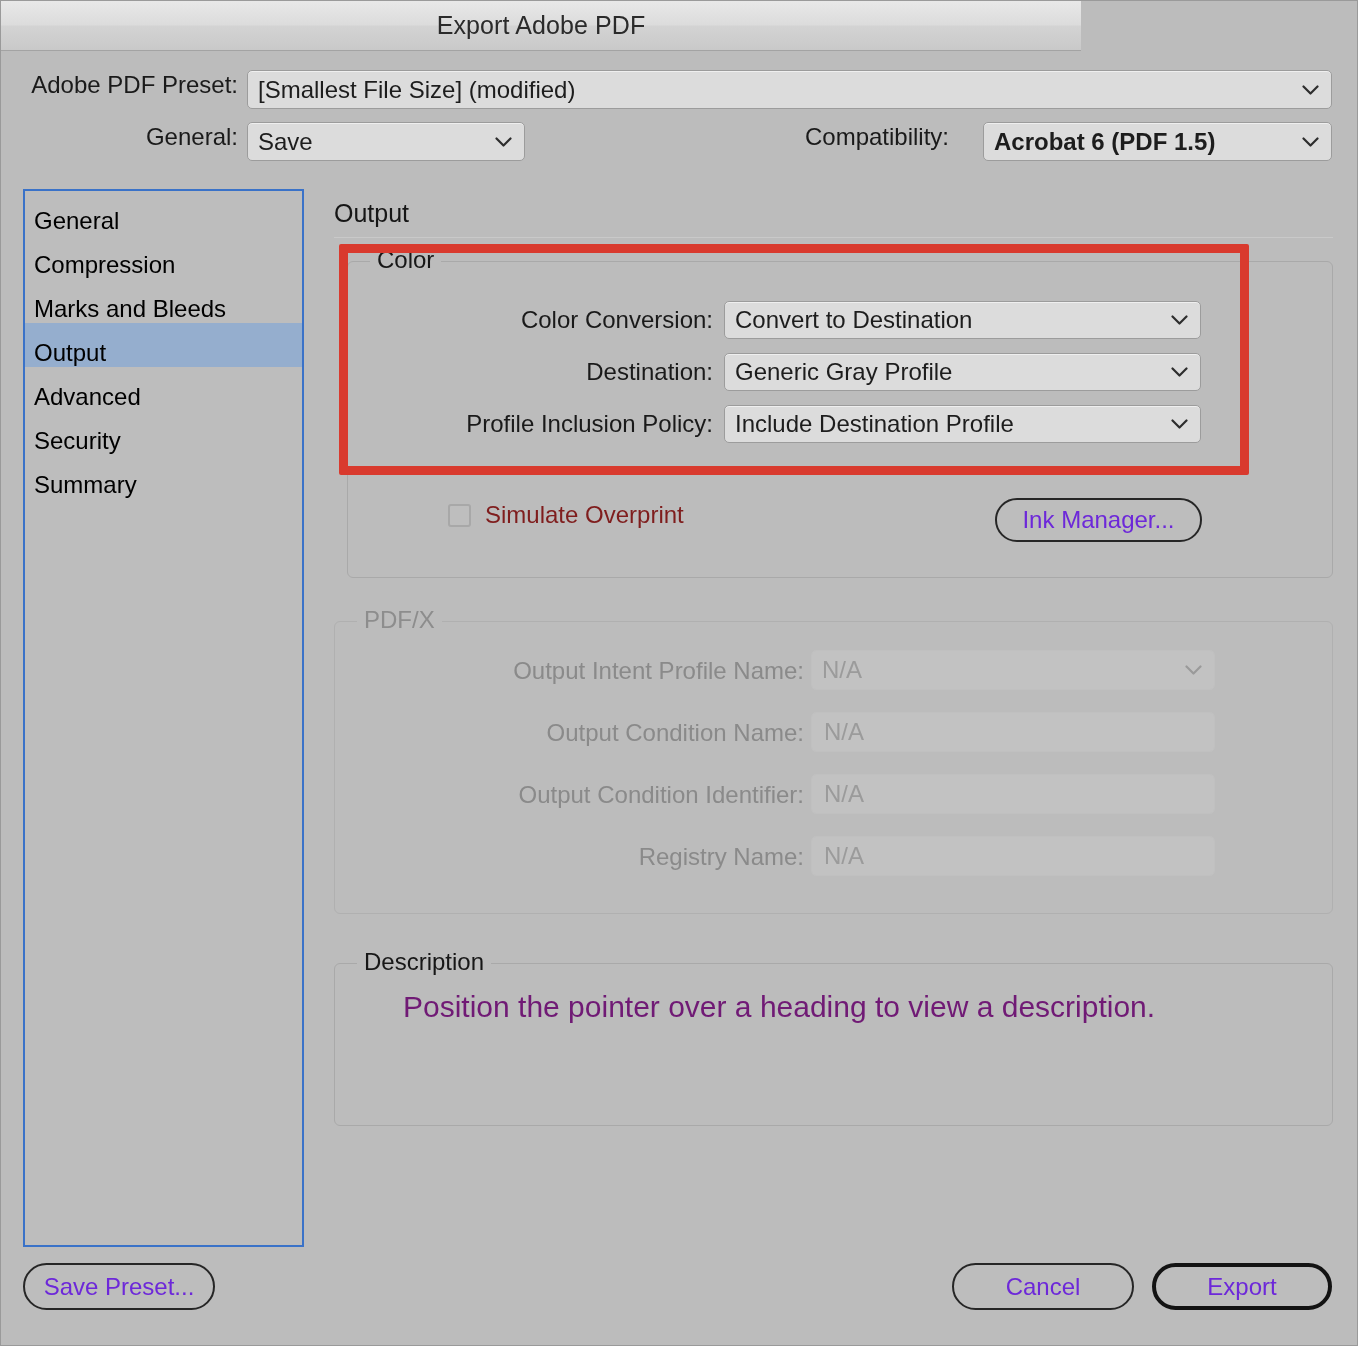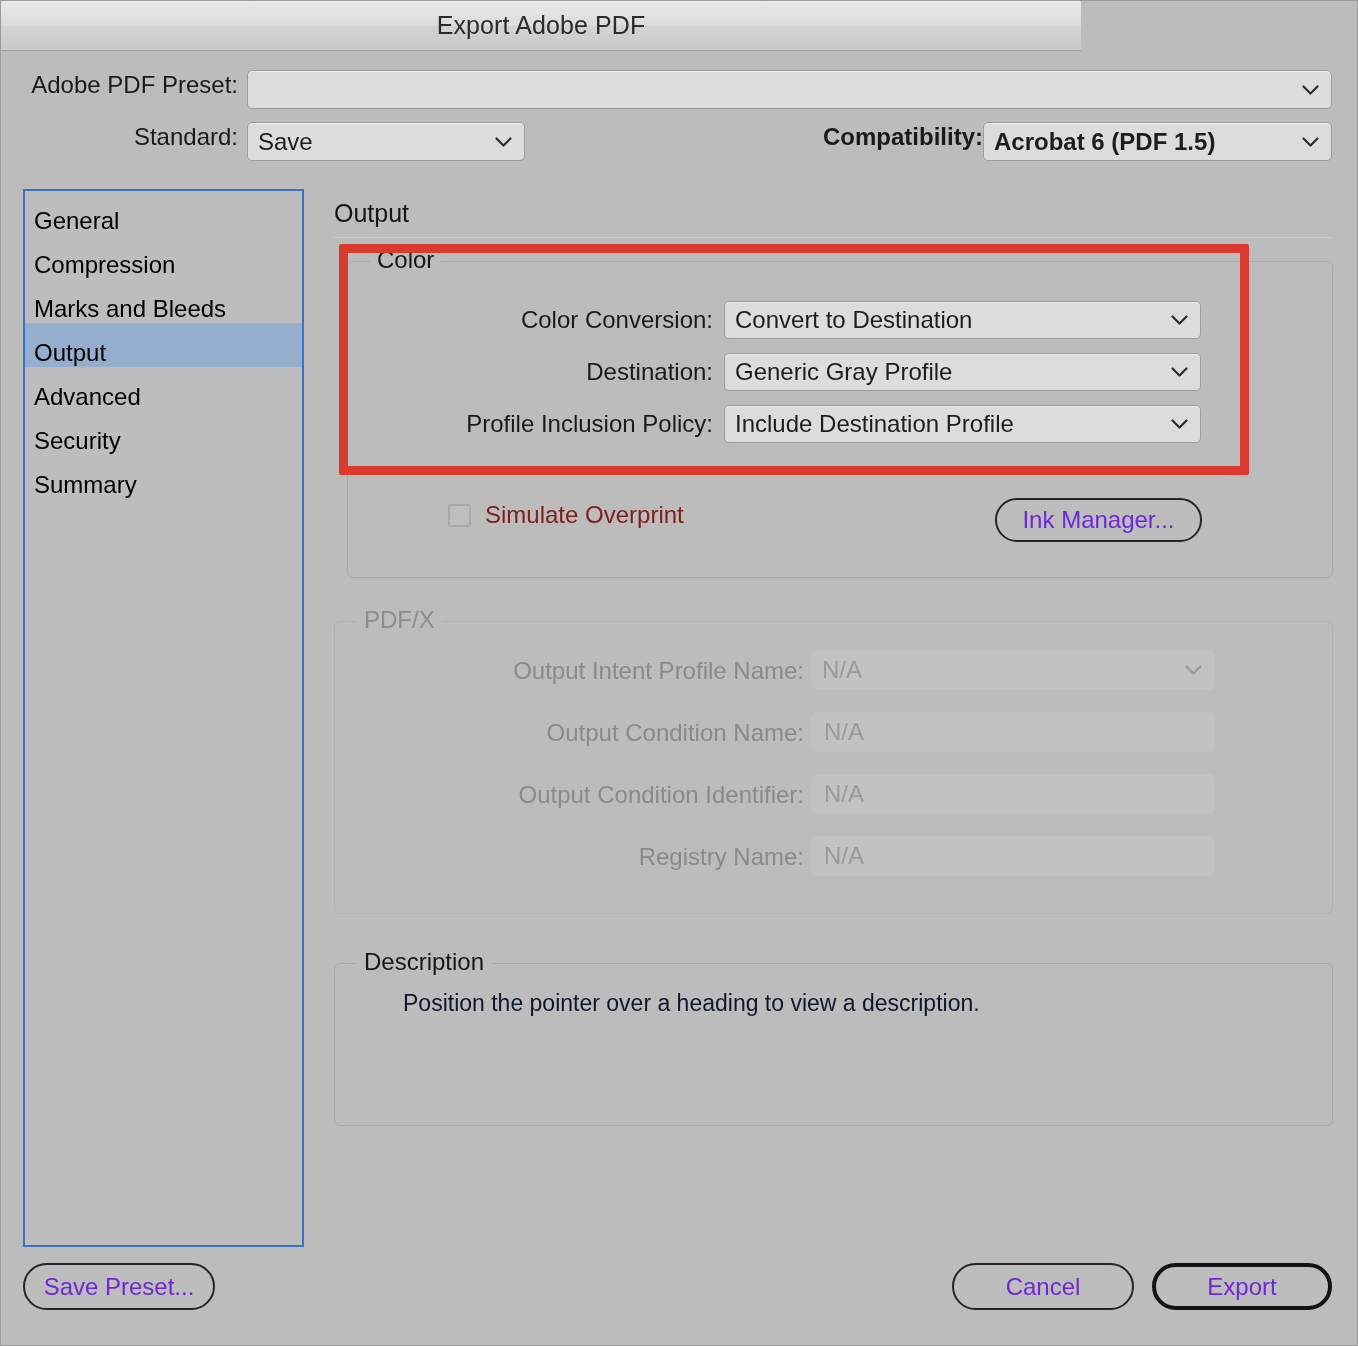--- a/index.html
+++ b/index.html
@@ -179,57 +179,58 @@
     font-size: 24px;
     color: #6d28d9;
     white-space: nowrap;
   }
   .pill.strong { border-width: 4px; border-color: #131313; }
 
   
   #desc-text {
     position: absolute;
     left: 402px; top: 989px;
-    font-size: 23px;
-    color: #0f172a;
+    font-size: 30px;
+    color: #701a75;
   }
 </style>
 </head>
 <body>
 
 <div id="dialog">
 
   <div id="titlebar">
     <span class="title">Export Adobe PDF</span>
   </div>
 
   <div class="toprow" style="left:27px; top:70px;">
     <span class="fieldlabel" style="width:210px; text-align:right;">Adobe PDF Preset:</span>
   </div>
   <div class="combo" style="position:absolute; left:246px; top:69px; width:1085px; height:39px;">
+    <span>[Smallest File Size] (modified)</span>
     <span class="chev">
       <svg viewBox="0 0 17 11" width="17" height="11">
           <path d="M1.5 2 L8.5 9 L15.5 2" fill="none" stroke="#2d2d2d" stroke-width="2.2" stroke-linecap="round" stroke-linejoin="round"></path>
         </svg>
     </span>
   </div>
 
   <div class="toprow" style="left:27px; top:122px;">
-    <span class="fieldlabel" style="width:210px; text-align:right;">Standard:</span>
+    <span class="fieldlabel" style="width:210px; text-align:right;">General:</span>
   </div>
   <div class="combo" style="position:absolute; left:246px; top:121px; width:278px; height:39px;">
     <span>Save</span>
     <span class="chev">
       <svg viewBox="0 0 17 11" width="17" height="11">
           <path d="M1.5 2 L8.5 9 L15.5 2" fill="none" stroke="#2d2d2d" stroke-width="2.2" stroke-linecap="round" stroke-linejoin="round"></path>
         </svg>
     </span>
   </div>
 
-  <div class="toprow" style="left:802px; top:122px;font-weight:bold;">
+  <div class="toprow" style="left:768px; top:122px;">
     <span class="fieldlabel" style="width:180px; text-align:right;">Compatibility:</span>
   </div>
   <div class="combo" style="position:absolute; left:982px; top:121px; width:349px; height:39px;font-weight:bold;">
     <span>Acrobat 6 (PDF 1.5)</span>
     <span class="chev">
       <svg viewBox="0 0 17 11" width="17" height="11">
           <path d="M1.5 2 L8.5 9 L15.5 2" fill="none" stroke="#2d2d2d" stroke-width="2.2" stroke-linecap="round" stroke-linejoin="round"></path>
         </svg>
     </span>
   </div>

